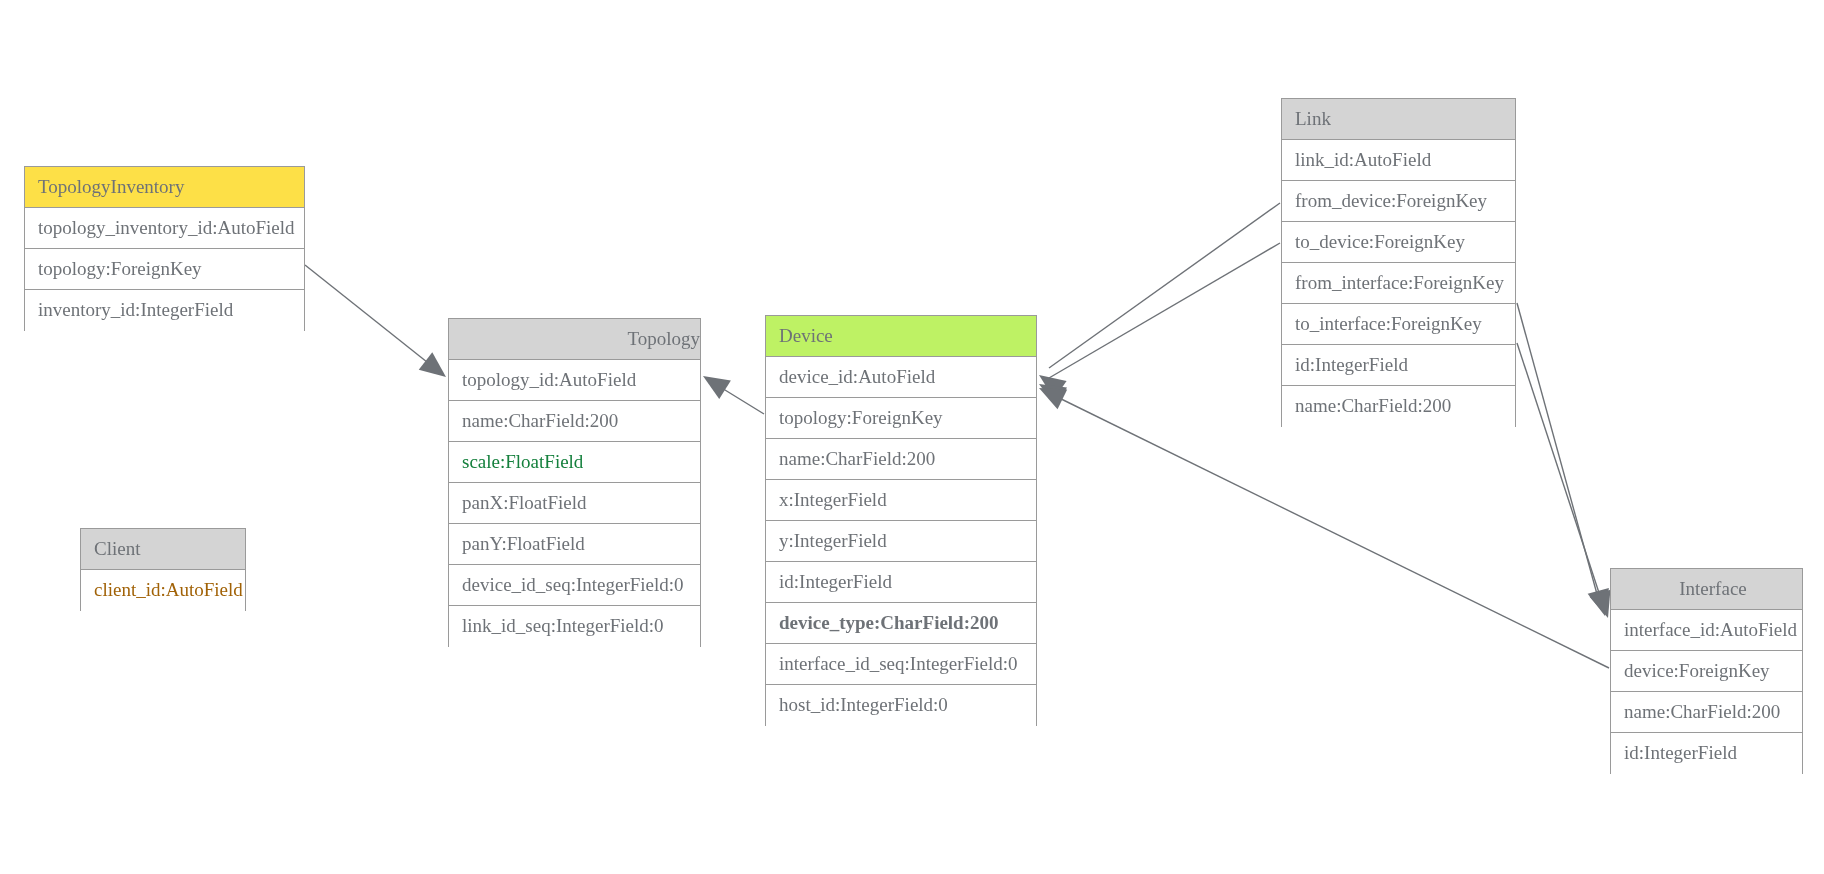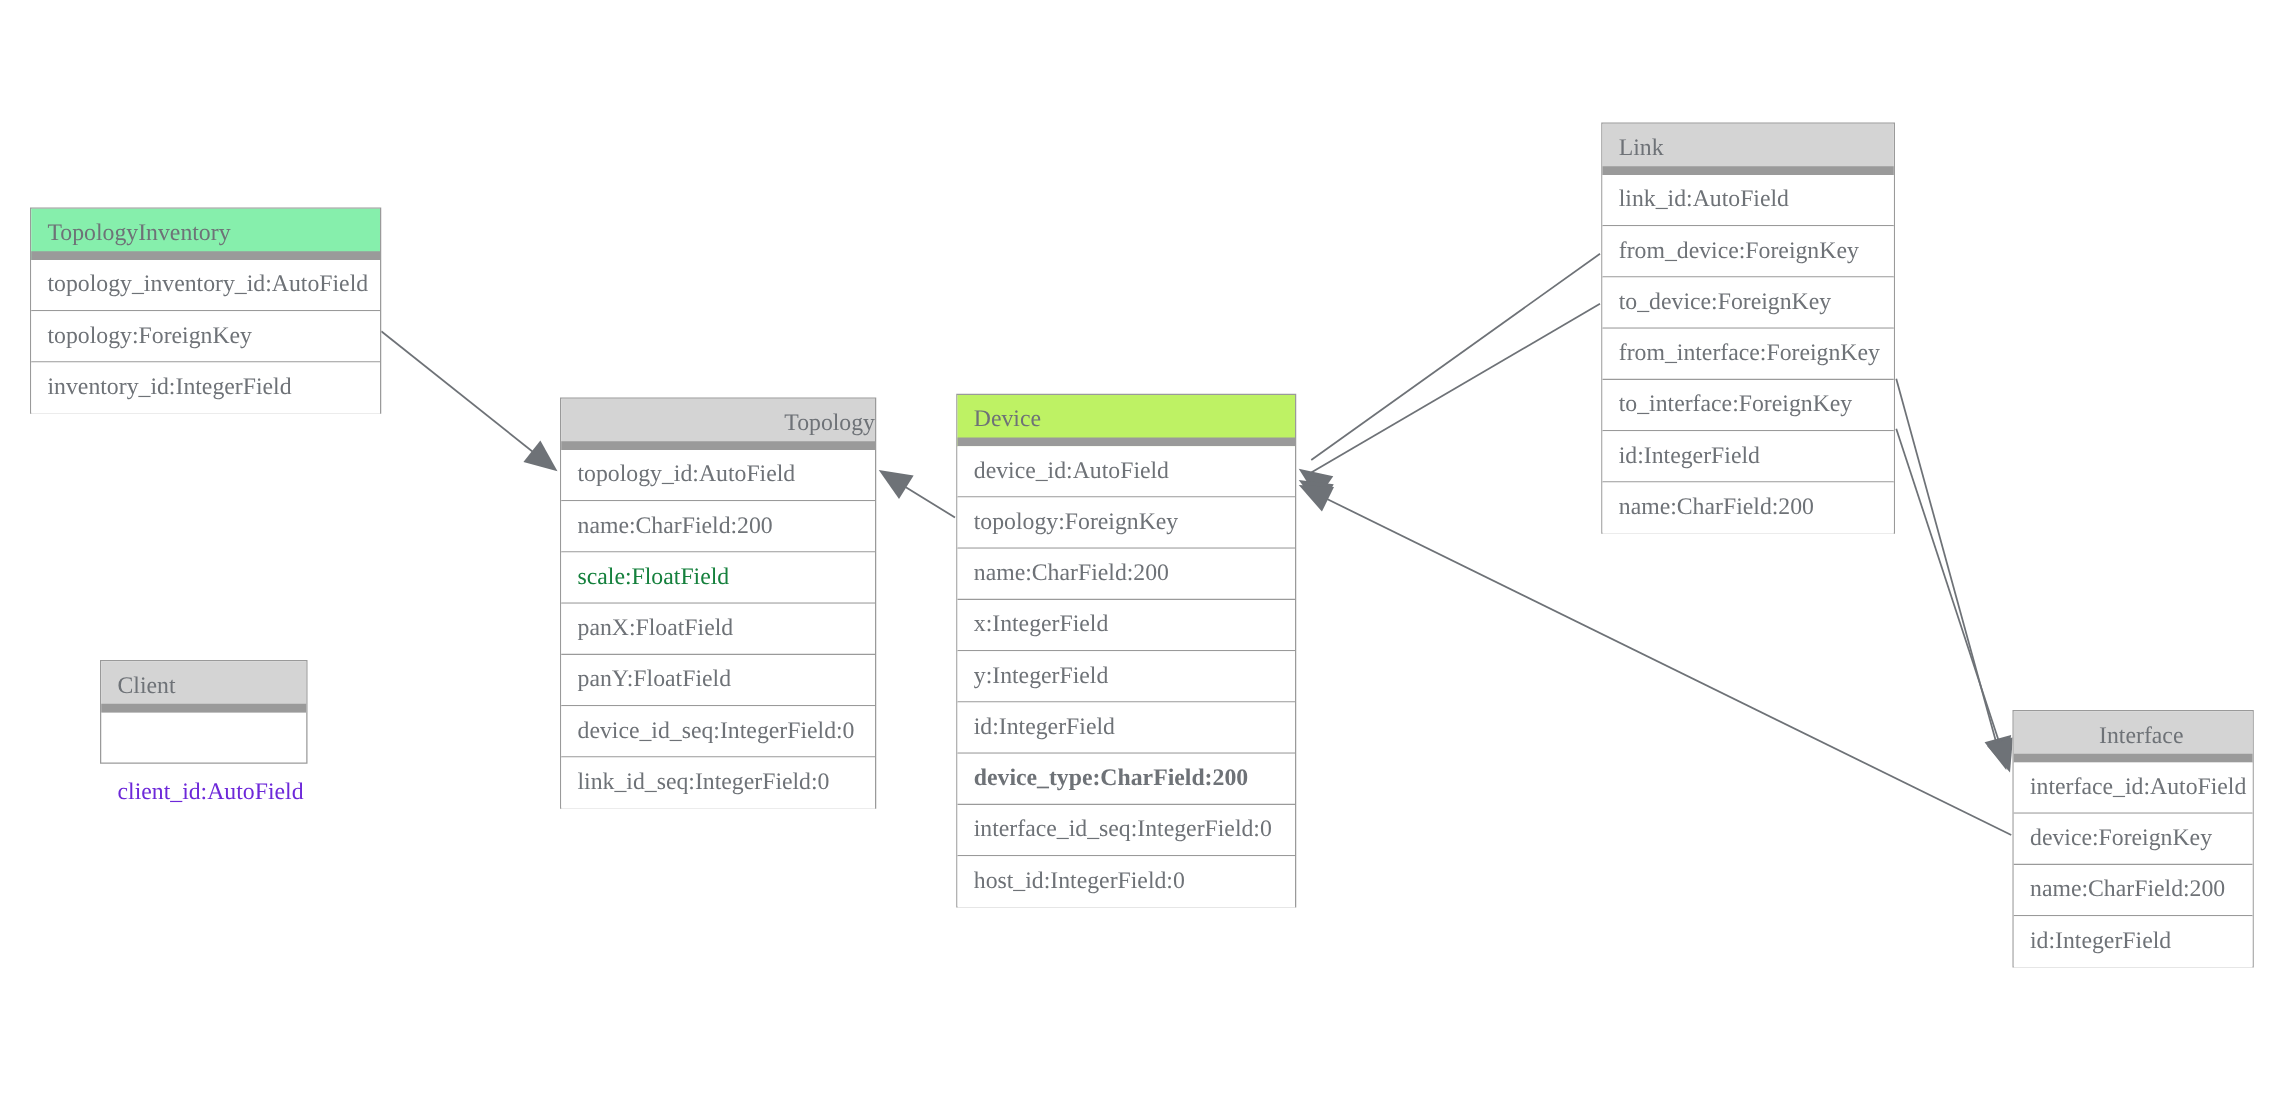--- a/index.html
+++ b/index.html
@@ -27,21 +27,21 @@
   .entity {
     position: absolute;
     box-sizing: border-box;
     border: 1px solid #9a9a9a;
     background: #ffffff;
     color: #6e7277;
   }
   .entity-header {
     box-sizing: border-box;
     background: #d4d4d4;
-    border-bottom: 7px solid #b91c1c;
+    border-bottom: 1px solid #b91c1c;
     color: #6e7277;
     font-size: 19px;
     line-height: 40px;
     height: 41px;
     padding: 0 0 0 13px;
     white-space: nowrap;
     overflow: hidden;
   }
   .entity-field {
     box-sizing: border-box;
@@ -90,28 +90,28 @@
         <polygon points="0,0 -26,-11 -26,11" fill="#6e7277" transform="translate(1605,616) rotate(75)"></polygon>
       </g>
       <g>
         <path d="M 1517,343 L 1604,608" stroke="#6e7277" stroke-width="1.4" fill="none"></path>
         <polygon points="0,0 -26,-11 -26,11" fill="#6e7277" transform="translate(1608,618) rotate(72)"></polygon>
       </g>
     </svg>
 
   <div id="entities-layer">
       <div class="entity" style="left: 24px; top: 166px; width: 281px; height: 165px; border-color: rgb(154, 154, 154);">
-        <div class="entity-header" style="background: #86efac; border-color: rgb(154, 154, 154); color: rgb(110, 114, 119);">TopologyInventory</div>
+        <div class="entity-header" style="background: #fde047; border-color: rgb(154, 154, 154); color: rgb(110, 114, 119);">TopologyInventory</div>
         <div class="entity-field" style="border-color: rgb(154, 154, 154); color: rgb(110, 114, 119);">topology_inventory_id:AutoField</div>
         <div class="entity-field" style="border-color: rgb(154, 154, 154); color: rgb(110, 114, 119);">topology:ForeignKey</div>
         <div class="entity-field" style="border-color: rgb(154, 154, 154); color: rgb(110, 114, 119);">inventory_id:IntegerField</div>
       </div>
       <div class="entity" style="left: 80px; top: 528px; width: 166px; height: 83px; border-color: rgb(154, 154, 154);">
         <div class="entity-header" style="background: rgb(212, 212, 212); border-color: rgb(154, 154, 154); color: rgb(110, 114, 119);">Client</div>
-        <div class="entity-field" style="border-color: rgb(154, 154, 154); color: #6d28d9; margin-top: 44px;">client_id:AutoField</div>
+        <div class="entity-field" style="border-color: rgb(154, 154, 154); color: #a16207;">client_id:AutoField</div>
       </div>
       <div class="entity" style="left: 448px; top: 318px; width: 253px; height: 329px; border-color: rgb(154, 154, 154);">
         <div class="entity-header" style="background: rgb(212, 212, 212); border-color: rgb(154, 154, 154); color: rgb(110, 114, 119); text-align: right;">Topology</div>
         <div class="entity-field" style="border-color: rgb(154, 154, 154); color: rgb(110, 114, 119);">topology_id:AutoField</div>
         <div class="entity-field" style="border-color: rgb(154, 154, 154); color: rgb(110, 114, 119);">name:CharField:200</div>
         <div class="entity-field" style="border-color: rgb(154, 154, 154); color: #15803d;">scale:FloatField</div>
         <div class="entity-field" style="border-color: rgb(154, 154, 154); color: rgb(110, 114, 119);">panX:FloatField</div>
         <div class="entity-field" style="border-color: rgb(154, 154, 154); color: rgb(110, 114, 119);">panY:FloatField</div>
         <div class="entity-field" style="border-color: rgb(154, 154, 154); color: rgb(110, 114, 119);">device_id_seq:IntegerField:0</div>
         <div class="entity-field" style="border-color: rgb(154, 154, 154); color: rgb(110, 114, 119);">link_id_seq:IntegerField:0</div>

